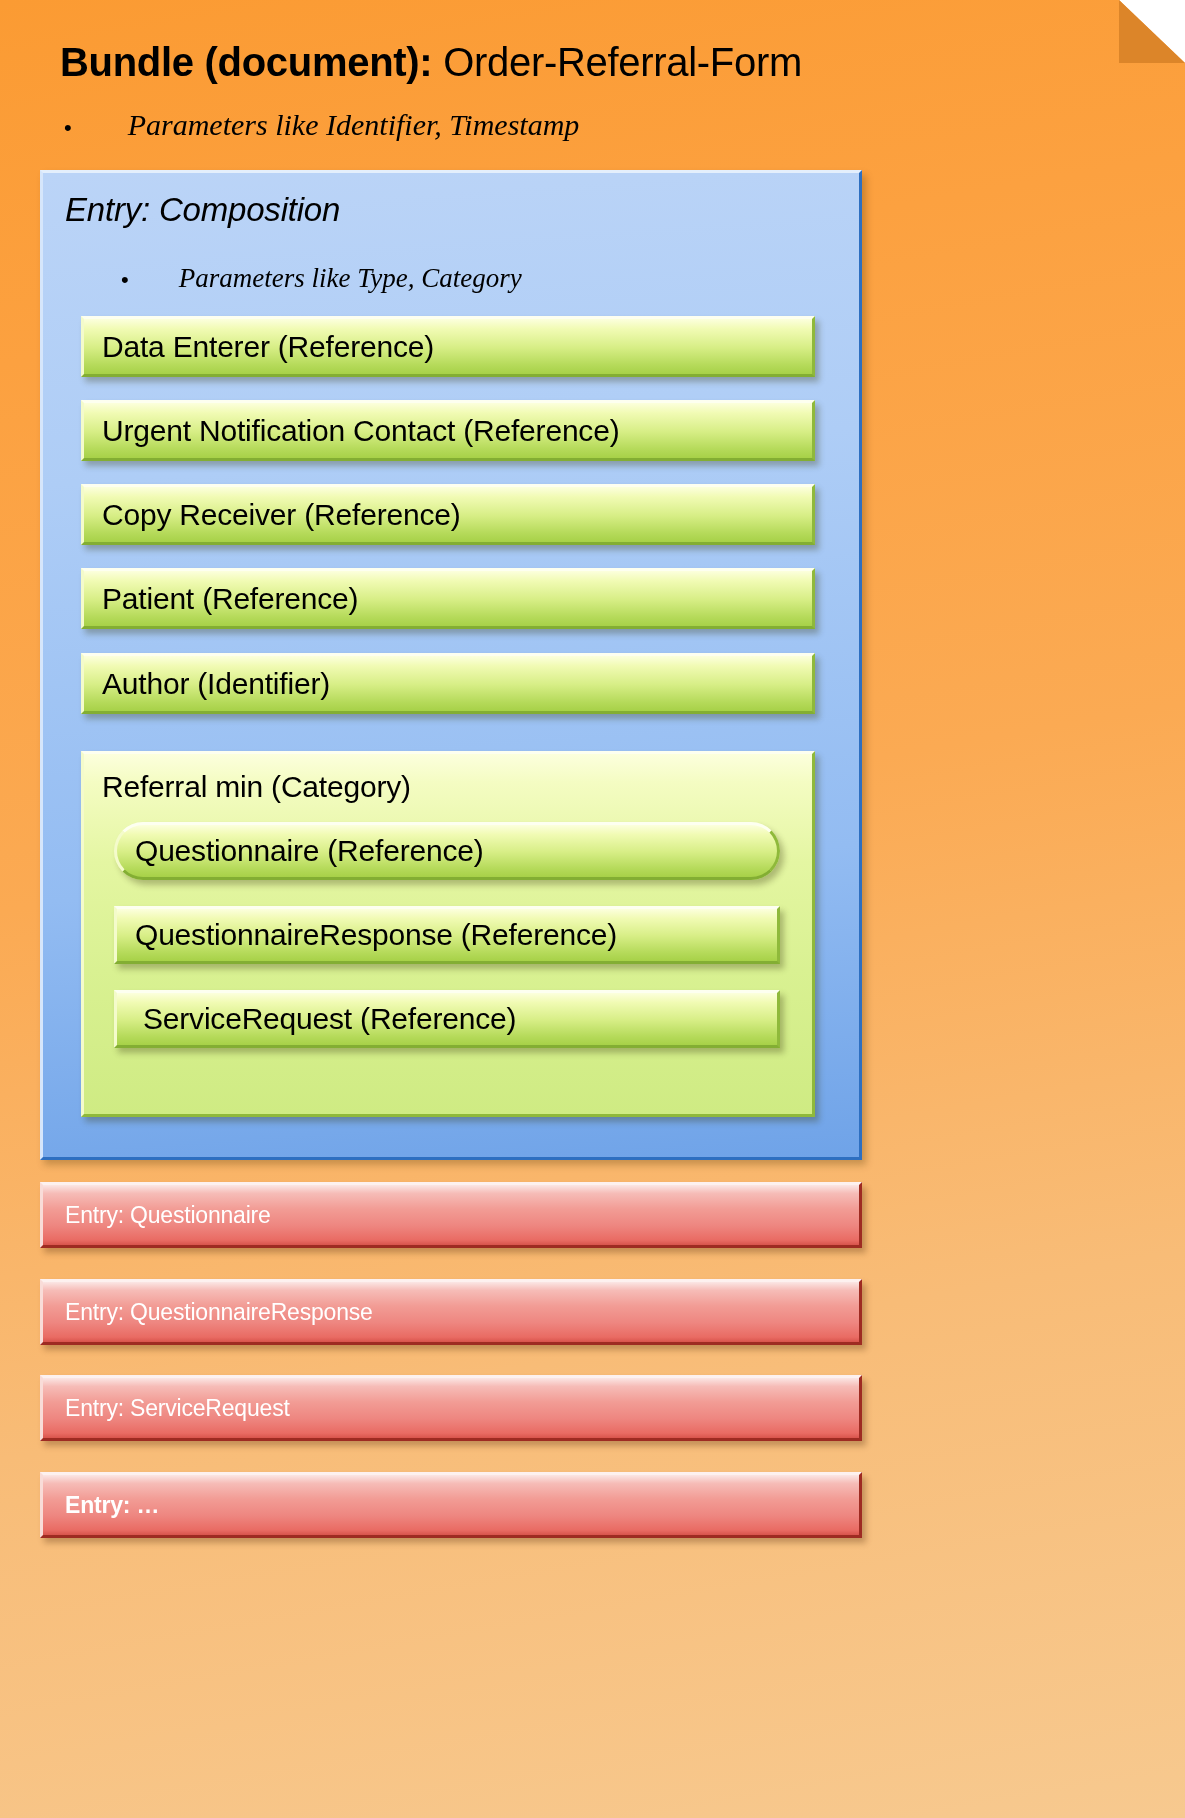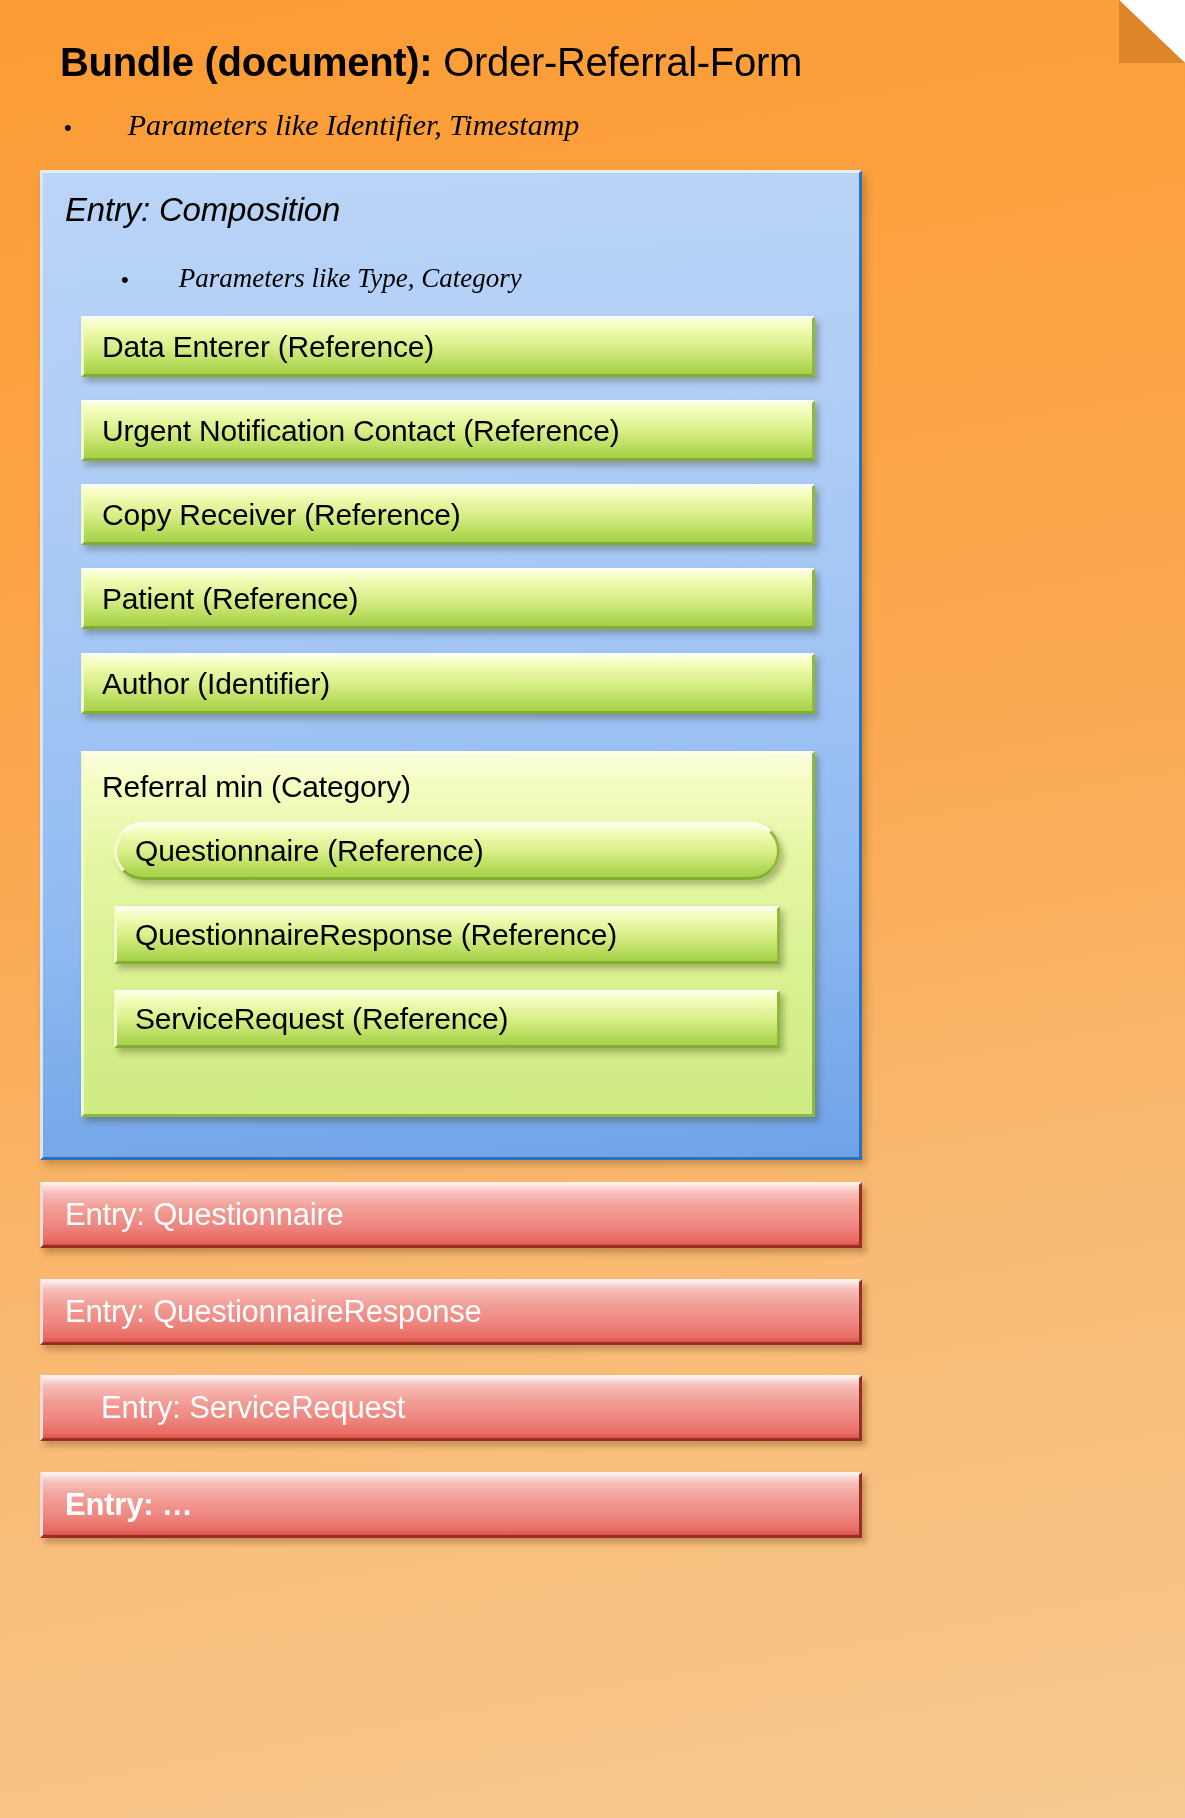--- a/index.html
+++ b/index.html
@@ -169,21 +169,21 @@
     border-top: 3px solid #FDF1EF;
     border-left: 3px solid #F9DCD8;
     border-right: 3px solid #9E2B22;
     border-bottom: 3px solid #9E2B22;
     box-shadow: 4px 5px 6px rgba(90,50,20,0.32);
     display: flex;
     align-items: center;
   }
   .red-bar .r-label {
     margin-left: 22px;
-    font-size: 31px;
+    font-size: 23px;
     color: #FFFFFF;
     white-space: nowrap;
     letter-spacing: -0.2px;
   }
 </style>
 </head>
 <body>
 
 <div class="doc-wrap">
 
@@ -232,36 +232,36 @@
       <span class="sec-label">Referral min (Category)</span>
 
       <div class="green-bar" style="left:30px; top:68px; width:666px; height:58px;border-radius:29px;">
         <span class="g-label">Questionnaire (Reference)</span>
       </div>
 
       <div class="green-bar" style="left:30px; top:152px; width:666px; height:58px;">
         <span class="g-label">QuestionnaireResponse (Reference)</span>
       </div>
 
-      <div class="green-bar" style="left:30px; top:236px; width:666px; height:58px;">
+      <div class="green-bar" style="left:30px; top:236px; width:666px; height:58px;padding-left:8px;">
         <span class="g-label">ServiceRequest (Reference)</span>
       </div>
     </div>
 
   </div>
 
   <div class="red-bar" style="left:40px; top:1182px; width:822px; height:66px;">
     <span class="r-label">Entry: Questionnaire</span>
   </div>
 
   <div class="red-bar" style="left:40px; top:1279px; width:822px; height:66px;">
     <span class="r-label">Entry: QuestionnaireResponse</span>
   </div>
 
-  <div class="red-bar" style="left:40px; top:1375px; width:822px; height:66px;padding-left:36px;">
+  <div class="red-bar" style="left:40px; top:1375px; width:822px; height:66px;">
     <span class="r-label">Entry: ServiceRequest</span>
   </div>
 
   <div class="red-bar" style="left:40px; top:1472px; width:822px; height:66px;font-weight:bold;">
     <span class="r-label">Entry: …</span>
   </div>
 
 </div>
 
 </body></html>

